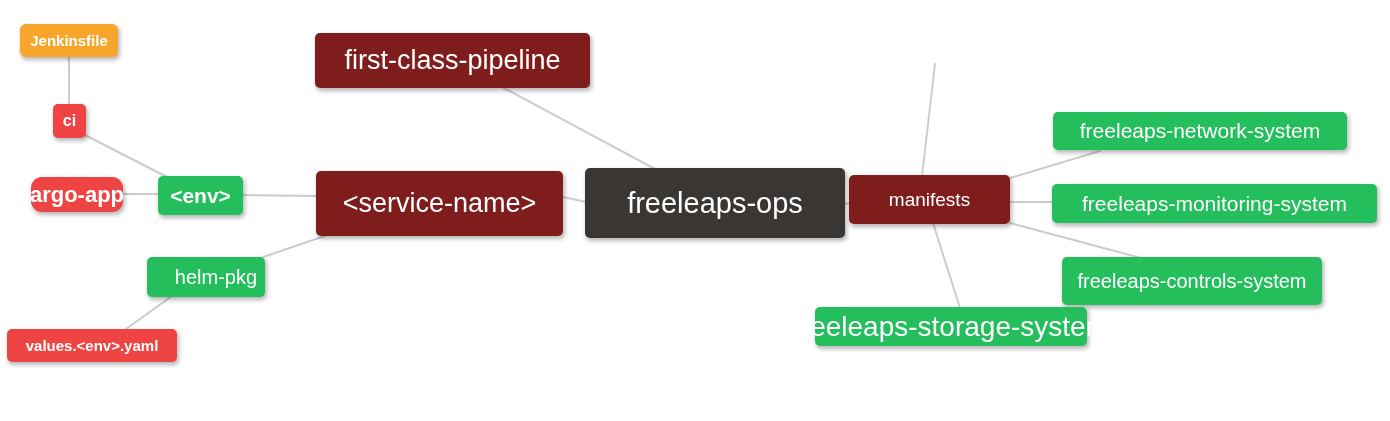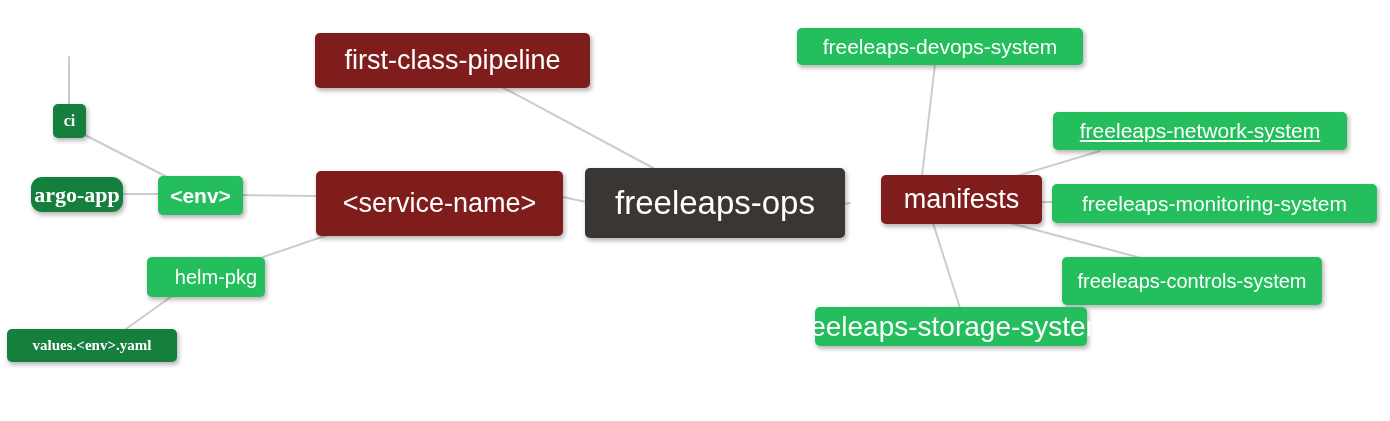--- a/index.html
+++ b/index.html
@@ -36,21 +36,21 @@
     box-sizing: border-box;
     color: #ffffff;
     border-radius: 5px;
     box-shadow: 1.5px 2.5px 4px rgba(0,0,0,0.28);
     white-space: nowrap;
     cursor: pointer;
     user-select: none;
   }
   .node--blue   { background: #7f1d1d; }
   .node--green  { background: #24BE5C; }
-  .node--red    { background: #15803d; font-family: Liberation Serif, serif; }
+  .node--red    { background: #ef4444; }
   .node--orange { background: #F7A62B; }
   .node--dark   { background: #3A3633; }
   .node--bold   { font-weight: 700; }
 </style>
 </head>
 <body>
 
 <div class="canvas">
 
   <svg class="edges" viewBox="0 0 1390 421">
@@ -63,42 +63,42 @@
     <line x1="502" y1="87" x2="655" y2="169"></line>
     <line x1="563" y1="197" x2="586" y2="202"></line>
     <line x1="844" y1="204" x2="850" y2="203"></line>
     <line x1="935" y1="64" x2="922" y2="176"></line>
     <line x1="1010" y1="178" x2="1100" y2="151"></line>
     <line x1="1010" y1="202" x2="1053" y2="202"></line>
     <line x1="1010" y1="223" x2="1141" y2="258"></line>
     <line x1="933" y1="223" x2="960" y2="308"></line>
   </svg>
 
+  <div class="node node--orange node--bold" style="left:20px;  top:24px;  width:98px;  height:33px; font-size:15px; border-radius:6px;">Jenkinsfile</div>
 
   <div class="node node--red node--bold" style="left:53px;  top:104px; width:33px;  height:34px; font-size:16px;">ci</div>
 
   <div class="node node--red node--bold" style="left:31px;  top:177px; width:92px;  height:35px; font-size:22px;border-radius:11px;">argo-app</div>
 
   <div class="node node--green node--bold" style="left:158px; top:176px; width:85px;  height:39px; font-size:21px;">&lt;env&gt;</div>
 
   <div class="node node--green" style="left:147px; top:257px; width:118px; height:40px; font-size:20px;padding-left:20px;">helm-pkg</div>
 
   <div class="node node--red node--bold" style="left:7px;   top:329px; width:170px; height:33px; font-size:15px;">values.&lt;env&gt;.yaml</div>
 
   <div class="node node--blue" style="left:315px; top:33px;  width:275px; height:55px; font-size:27px;">first-class-pipeline</div>
 
   <div class="node node--blue" style="left:316px; top:171px; width:247px; height:65px; font-size:27px;">&lt;service-name&gt;</div>
 
-  <div class="node node--dark" style="left:585px; top:168px; width:260px; height:70px; font-size:33px;">freeleaps-ops</div>
+  <div class="node node--dark" style="left:585px; top:168px; width:260px; height:70px; font-size:29px;">freeleaps-ops</div>
 
-  <div class="node node--blue" style="left:849px; top:175px; width:161px; height:49px; font-size:27px;margin-left:32px;">manifests</div>
+  <div class="node node--blue" style="left:849px; top:175px; width:161px; height:49px; font-size:19px;">manifests</div>
 
-  <div class="node node--green" style="left:797px; top:28px;  width:286px; height:37px; font-size:21px;">freeleaps-devops-system</div>
 
-  <div class="node node--green" style="left:1053px; top:112px; width:294px; height:38px; font-size:21px;text-decoration:underline;">freeleaps-network-system</div>
+  <div class="node node--green" style="left:1053px; top:112px; width:294px; height:38px; font-size:21px;">freeleaps-network-system</div>
 
   <div class="node node--green" style="left:1052px; top:184px; width:325px; height:39px; font-size:21px;">freeleaps-monitoring-system</div>
 
   <div class="node node--green" style="left:1062px; top:257px; width:260px; height:48px; font-size:20px;">freeleaps-controls-system</div>
 
   <div class="node node--green" style="left:815px; top:307px; width:272px; height:39px; font-size:28px;">freeleaps-storage-system</div>
 
 </div>
 
 </body></html>

